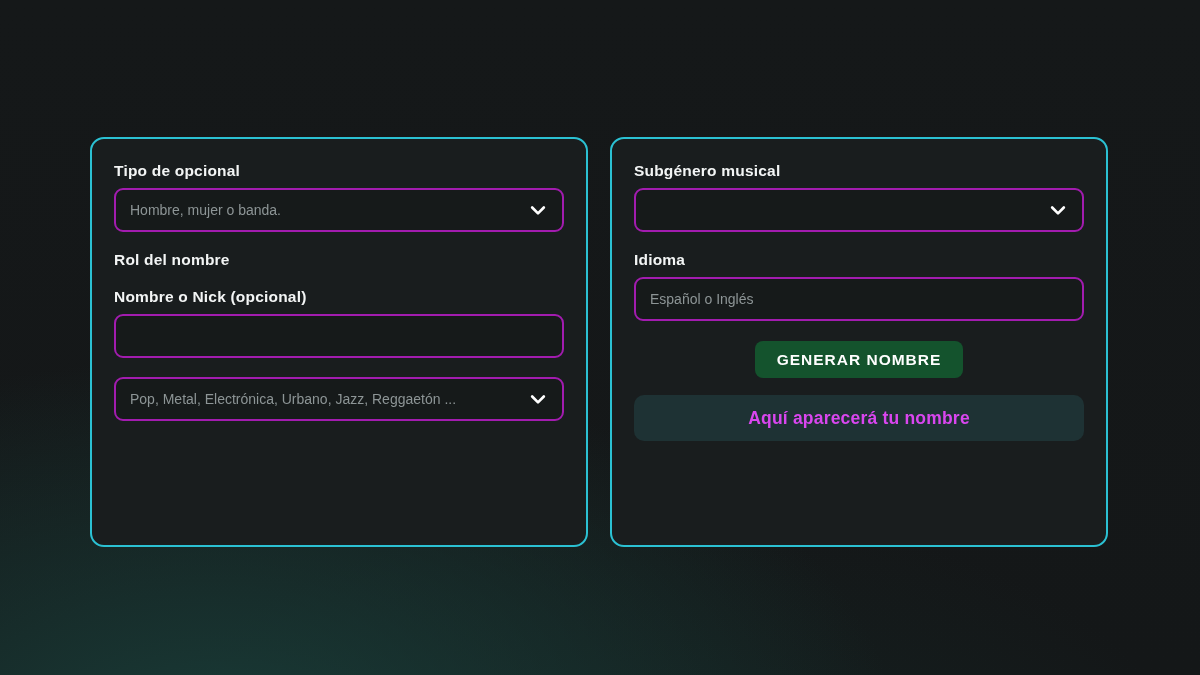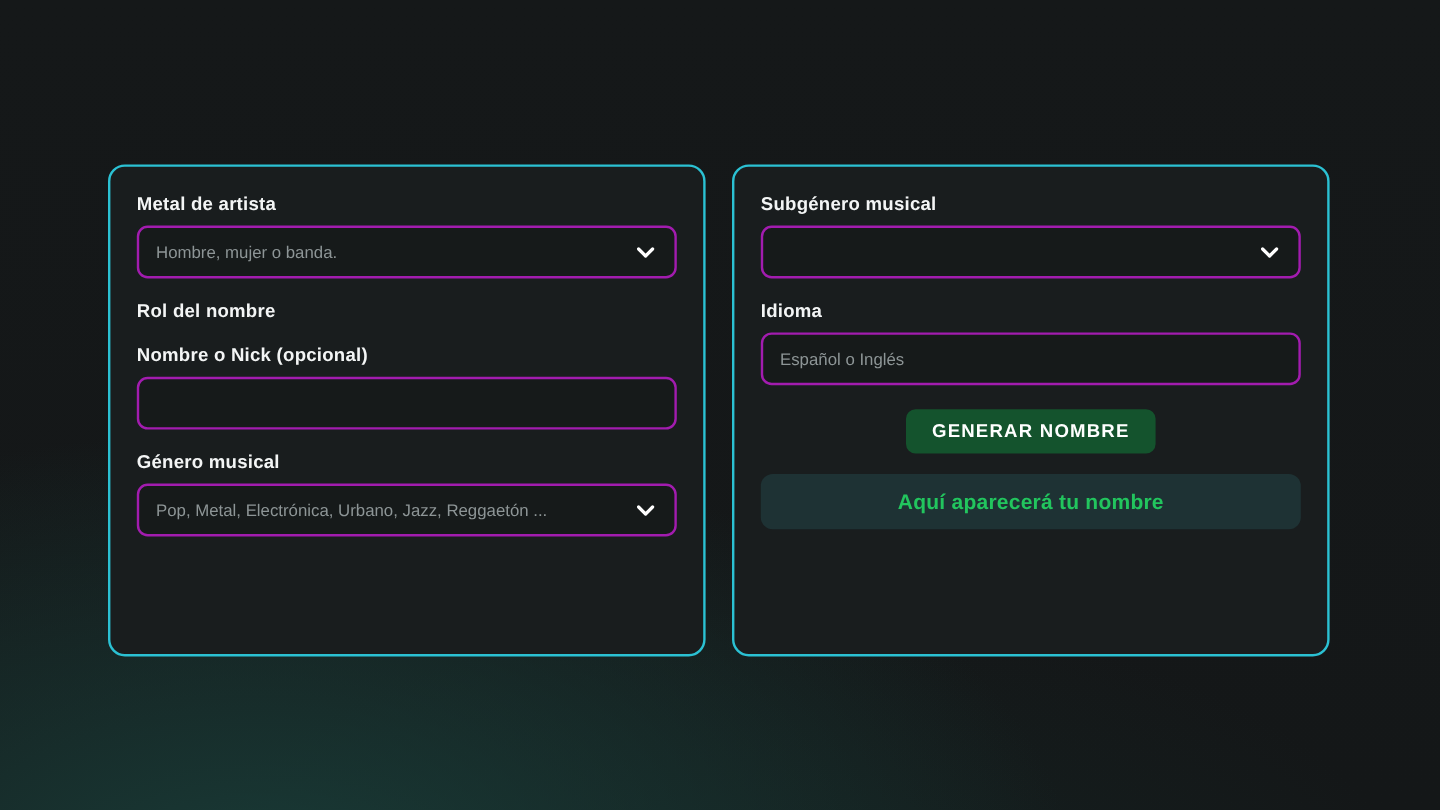--- a/index.html
+++ b/index.html
@@ -81,54 +81,53 @@
   .result {
     margin-top: 17px;
     height: 46px;
     border-radius: 10px;
     background: #1e3234;
     display: flex;
     align-items: center;
     justify-content: center;
     font-size: 17.5px;
     font-weight: 700;
-    color: #22c55e;
+    color: #d946ef;
     letter-spacing: 0.2px;
   }
 </style>
 </head>
 <body>
 
 <main class="app">
 
   <section class="panel">
 
     <div class="group">
-      <div class="label">Metal de artista</div>
+      <div class="label">Tipo de opcional</div>
       <div class="field" role="combobox">
         <span class="ph">Hombre, mujer o banda.</span>
         <span class="chev">
           <svg viewBox="0 0 24 24" fill="none">
               <path d="M5 9l7 7 7-7" stroke="#ffffff" stroke-width="3.2" stroke-linecap="round" stroke-linejoin="round"></path>
             </svg>
         </span>
       </div>
     </div>
 
     <div class="group">
       <div class="label">Rol del nombre</div>
     </div>
 
     <div class="group">
       <div class="label">Nombre o Nick (opcional)</div>
       <input class="field" type="text" placeholder="" style="">
     </div>
 
     <div class="group">
-      <div class="label">Género musical</div>
       <div class="field" role="combobox">
         <span class="ph">Pop, Metal, Electrónica, Urbano, Jazz, Reggaetón ...</span>
         <span class="chev">
           <svg viewBox="0 0 24 24" fill="none">
               <path d="M5 9l7 7 7-7" stroke="#ffffff" stroke-width="3.2" stroke-linecap="round" stroke-linejoin="round"></path>
             </svg>
         </span>
       </div>
     </div>
 

